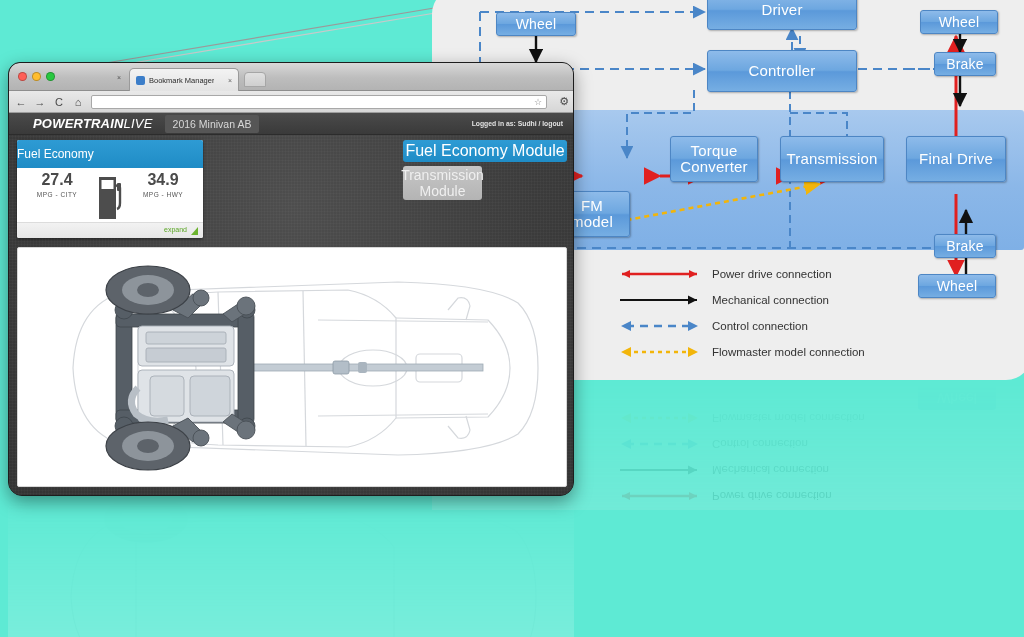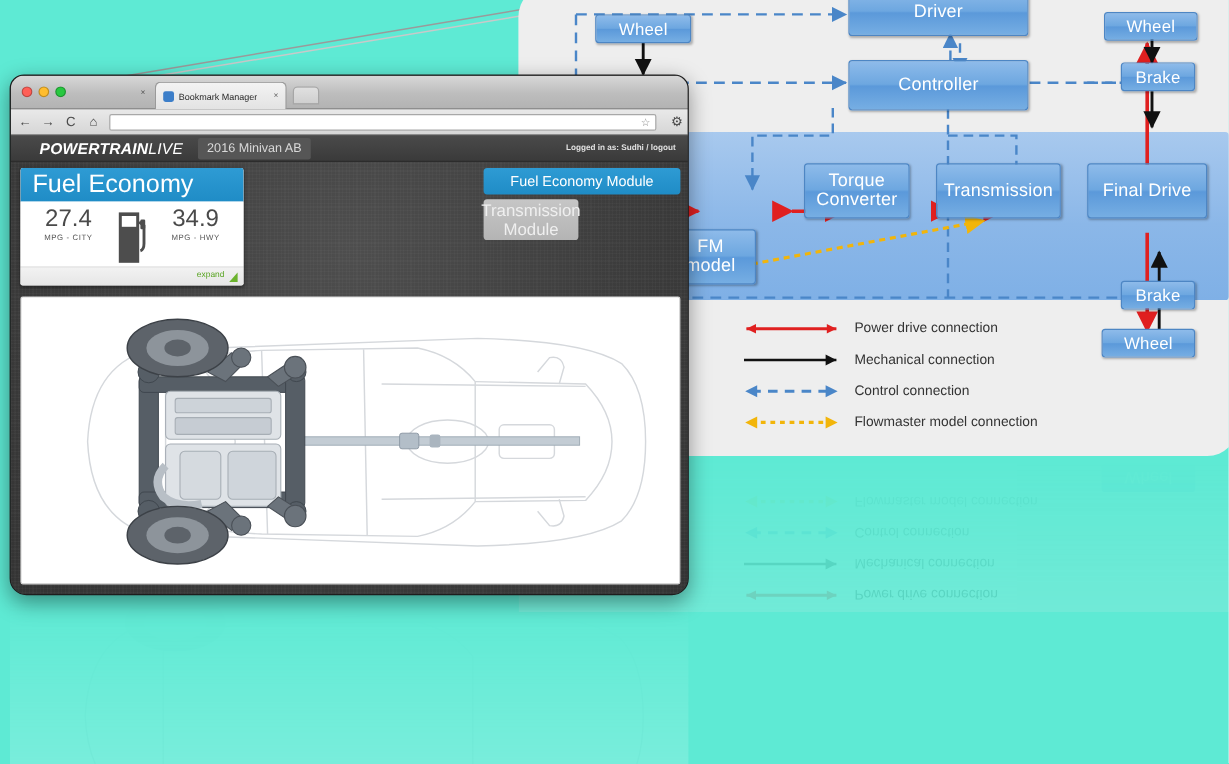--- a/index.html
+++ b/index.html
@@ -129,41 +129,41 @@
   
   #fuel-widget{
     position:absolute; left:8px; top:5px; width:186px; height:98px;
     background:#ffffff;
     box-shadow:0 1px 3px rgba(0,0,0,.5);
     border-radius:2px;
     overflow:hidden;
   }
   #fuel-title{
     height:28px; background:linear-gradient(180deg,#2e9bd4 0%,#1f8cc6 100%);
-    color:#ffffff; font-size:21px; display:flex; align-items:center; padding-left:10px;
+    color:#ffffff; font-size:12px; display:flex; align-items:center; 
   }
   #fuel-body{ position:relative; height:54px; background:#fff; }
   .mpg-col{ position:absolute; top:4px; width:72px; text-align:center; }
-  .mpg-num{ font-size:20px; color:#4a4a4a; font-weight:400; line-height:1.05; }
+  .mpg-num{ font-size:16px; color:#4a4a4a; font-weight:700; line-height:1.05; }
   .mpg-lbl{ font-size:6.5px; color:#555; letter-spacing:.5px; margin-top:2px; }
   #pump{ position:absolute; left:79px; top:1px; width:30px; height:52px; }
   #fuel-foot{
     height:16px; background:linear-gradient(180deg,#f2f2f2,#e6e6e6);
     border-top:1px solid #dcdcdc; position:relative;
   }
   #expand-link{ position:absolute; right:16px; top:3px; font-size:7px; color:#5aa524; }
   #expand-tri{ position:absolute; right:5px; top:4px; width:0; height:0;
                border-left:7px solid transparent; border-bottom:8px solid #6cb32e; }
 
   
   #modules{ position:absolute; right:8px; top:5px; width:164px; }
   .mod-btn{
     width:164px; height:22px; border-radius:3px;
     display:flex; align-items:center; justify-content:center;
-    font-size:12px; color:#ffffff; text-align:center; line-height:1.05;
+    font-size:16px; color:#ffffff; text-align:center; line-height:1.05;
   }
   .mod-primary{ background:linear-gradient(180deg,#2e9bd4,#1f8cc6); margin-bottom:4px; }
   .mod-secondary{
     width:79px; height:34px; background:linear-gradient(180deg,#c6c6c6,#b4b4b4);
     color:#efefef; font-size:14px; border-radius:3px;
     display:flex; align-items:center; justify-content:center; text-align:center; line-height:1.15;
   }
   .mod-row{ display:flex; gap:6px; }
 
   

